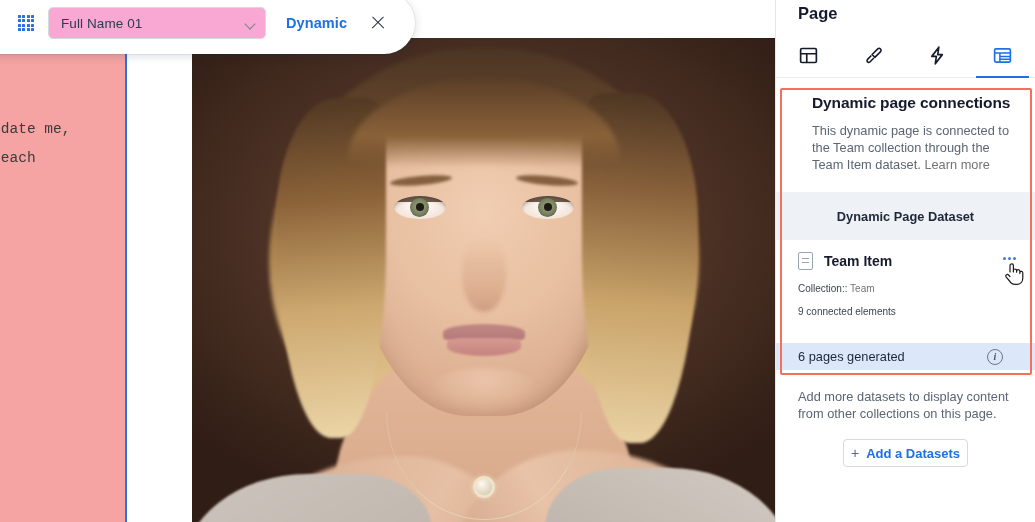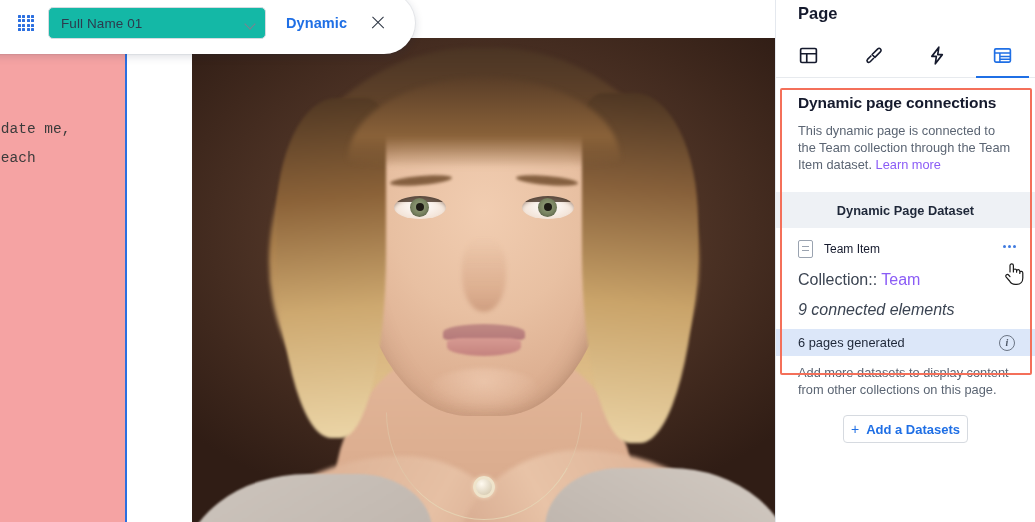--- a/index.html
+++ b/index.html
@@ -258,21 +258,21 @@
     gap: 1.4px;
     cursor: grab;
   }
   #drag-handle i { background: #2b6fe0; border-radius: .5px; display: block; }
 
   .select-wrap {
     position: relative;
     width: 218px; height: 32px;
     border: 1px solid #d6dae0;
     border-radius: 5px;
-    background: #14b8a6;
+    background: #f9a8d4;
     display: flex; align-items: center;
     padding: 0 26px 0 12px;
     cursor: pointer;
   }
   .select-wrap .sel-value {
     font-size: 13.5px; color: #2d3b4e; letter-spacing: .1px;
   }
   .chev {
     position: absolute; right: 11px; top: 12px;
     width: 8px; height: 8px;
@@ -330,34 +330,35 @@
     position: absolute; left: 4px; top: 88px;
     width: 252px; height: 287px;
     border: 2.5px solid #f4705a;
     border-radius: 2px;
     z-index: 5;
     pointer-events: none;
   }
 
   #connections {
     padding: 16px 20px 0 22px;
+    margin-left: 14px;
   }
   #connections h3 {
     font-size: 15.5px; font-weight: 700; color: #151a2d;
     letter-spacing: -.1px;
   }
   #connections p {
     margin-top: 10px;
     font-size: 12.8px; line-height: 17px; color: #5b6573;
   }
-  .link { color: #8b5cf6; cursor: pointer; }
+  .link { color: #737373; cursor: pointer; }
 
   .section-header {
     background: #eef1f5;
-    height: 36px;
+    height: 48px;
     display: flex; align-items: center; justify-content: center;
     font-size: 12.8px; font-weight: 600; color: #1e2738;
     margin-top: 19px;
   }
 
   .ds-row {
     display: flex; align-items: center;
     padding: 12px 16px 0 22px;
     position: relative;
   }
@@ -369,65 +370,65 @@
     flex: none;
   }
   .doc-icon:before, .doc-icon:after {
     content: ""; position: absolute; left: 3px;
     height: 1.3px; background: #9aa3b0;
   }
   .doc-icon:before { top: 5px; width: 7px; }
   .doc-icon:after  { top: 9px; width: 7px; }
   .ds-name {
     margin-left: 11px;
-    font-size: 12px; font-weight: 400; color: #151a2d;
+    font-size: 14px; font-weight: 700; color: #151a2d;
   }
   .dots-menu {
     position: absolute; right: 16px; top: 14px;
     display: flex; gap: 2px; cursor: pointer; padding: 3px;
   }
   .dots-menu i { width: 3px; height: 3px; background: #3f7ae0; border-radius: 50%; display: block; }
 
   
   #hand-cursor {
     position: absolute; right: 10px; top: 262px;
     width: 22px; height: 26px;
     z-index: 20;
     pointer-events: none;
   }
 
   .ds-meta {
     padding: 13px 22px 0 22px;
-    font-size: 16px; color: #3b4452;
-  }
-  .ds-meta.spaced { padding-top: 12px; font-style: italic; }
+    font-size: 10px; color: #3b4452;
+  }
+  .ds-meta.spaced { padding-top: 12px; }
 
   .pages-row {
-    margin-top: 10px;
+    margin-top: 26px;
     background: #dce7f9;
     height: 27px;
     display: flex; align-items: center;
-    padding: 0 20px 0 22px;
+    padding: 0 32px 0 22px;
     font-size: 12.8px; color: #1e2738;
   }
   .info-icon {
     margin-left: auto;
     width: 16px; height: 16px;
     border: 1.3px solid #6b7585;
     border-radius: 50%;
     color: #4a5costs; 
     display: flex; align-items: center; justify-content: center;
     font-size: 10px; font-style: italic; font-weight: 700;
     color: #4a5464;
     font-family: "Liberation Serif", serif;
     cursor: pointer;
   }
 
   #datasets-body {
-    padding: 8px 22px 0 22px;
+    padding: 18px 22px 0 22px;
   }
   #datasets-body p {
     font-size: 12.8px; line-height: 17px; color: #5b6573;
   }
   #add-dataset-btn {
     margin: 17px auto 0 auto;
     width: 125px; height: 28px;
     border: 1px solid #d6dae0;
     border-radius: 4px;
     background: #fff;

